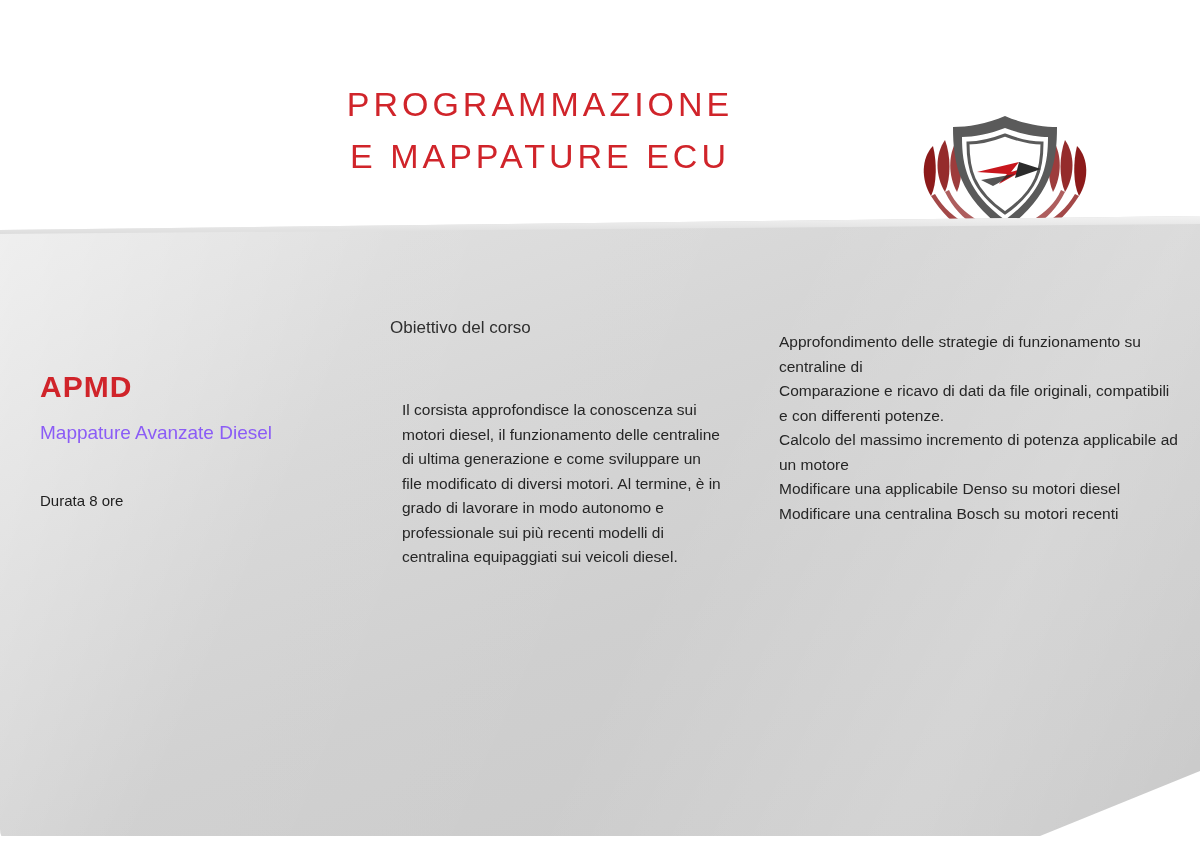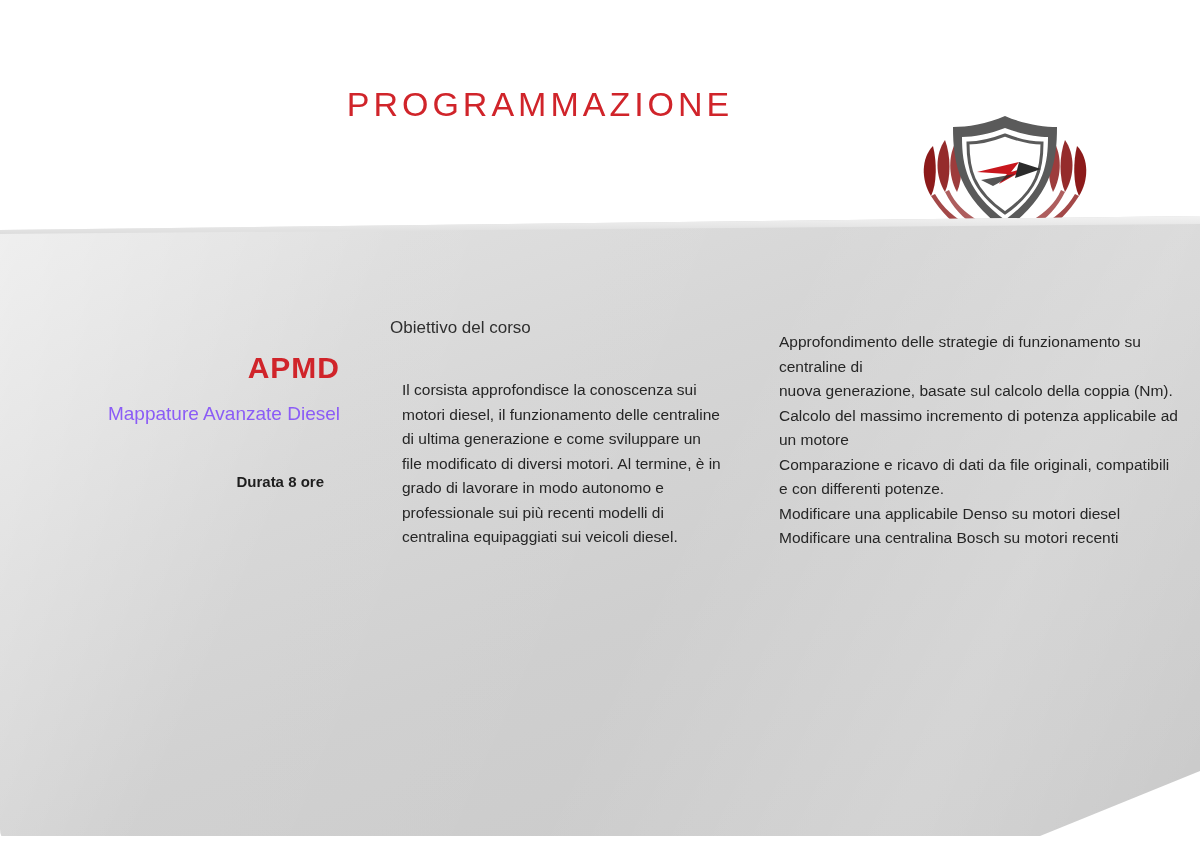--- a/index.html
+++ b/index.html
@@ -78,80 +78,81 @@
     height: 18px;
     background: linear-gradient(180deg, #f2f2f2 0%, #dddddd 100%);
     clip-path: polygon(0 14px, 1200px 0, 1200px 8px, 0 18px);
     pointer-events: none;
   }
 
   
   .col-left {
     position: absolute;
     left: 40px;
-    top: 351px;
+    top: 370px;
     width: 300px;
-    text-align: right;
+    text-align: left;
   }
   .course-code {
     color: #d0242a;
     font-size: 30px;
     font-weight: bold;
     letter-spacing: 1px;
     margin: 0 0 18px 0;
   }
   .course-name {
     color: #8b5cf6;
     font-size: 19px;
     font-weight: 400;
     margin: 0 0 48px 0;
   }
   .course-duration {
     color: #1e1e1e;
     font-size: 15px;
-    font-weight: bold;
-    margin: 16px;
+    font-weight: normal;
+    margin: 0;
   }
 
   
   .col-mid {
     position: absolute;
     left: 390px;
     top: 318px;
     width: 345px;
   }
   .col-right {
     position: absolute;
     left: 767px;
     top: 318px;
     width: 425px;
   }
   .col-heading {
     color: #2f2f2f;
     font-size: 17px;
     font-weight: 400;
-    margin: 0 0 40px 0;
+    margin: 0 0 60px 0;
   }
   .col-body {
     color: #262626;
     font-size: 15.5px;
     line-height: 24.5px;
     margin: 12px;
   }
   .col-body.list p {
     margin: 0;
   }
 </style>
 </head>
 <body>
 
 <div class="page">
 
   <div class="header-title">
     <span class="line">PROGRAMMAZIONE</span>
+    <span class="line">E MAPPATURE ECU</span>
   </div>
 
   <div class="logo">
     <svg width="180" height="150" viewBox="0 0 180 150" xmlns="http://www.w3.org/2000/svg">
 
       <g fill="#8c1a1a">
         <path d="M18 46 C6 58 6 80 16 96 C22 84 22 62 18 46 Z"></path>
         <path d="M30 40 C20 54 20 76 30 92 C36 78 36 56 30 40 Z" opacity="0.92"></path>
         <path d="M42 40 C33 54 33 76 42 92 C48 78 48 56 42 40 Z" opacity="0.85"></path>
         <path d="M16 96 C26 112 38 124 52 132 L54 126 C40 118 28 108 20 94 Z" opacity="0.8"></path>
@@ -191,21 +192,20 @@
   </div>
 
   <div class="col-mid">
     <div class="col-heading">Obiettivo del corso</div>
     <p class="col-body">Il corsista approfondisce la conoscenza sui motori diesel, il funzionamento delle centraline di ultima generazione e come sviluppare un file modificato di diversi motori. Al termine, è in grado di lavorare in modo autonomo e professionale sui più recenti modelli di centralina equipaggiati sui veicoli diesel.</p>
   </div>
 
   <div class="col-right">
     <div class="col-body list">
       <p>Approfondimento delle strategie di funzionamento su centraline di</p>
-      <p>nuova generazione, basate sul calcolo della coppia (Nm).</p>
+      <p>Comparazione e ricavo di dati da file originali, compatibili e con differenti potenze.</p>
       <p>Calcolo del massimo incremento di potenza applicabile ad un motore</p>
-      <p>Comparazione e ricavo di dati da file originali, compatibili e con differenti potenze.</p>
       <p>Modificare una applicabile Denso su motori diesel</p>
       <p>Modificare una centralina Bosch su motori recenti</p>
     </div>
   </div>
 
 </div>
 
 </body></html>

